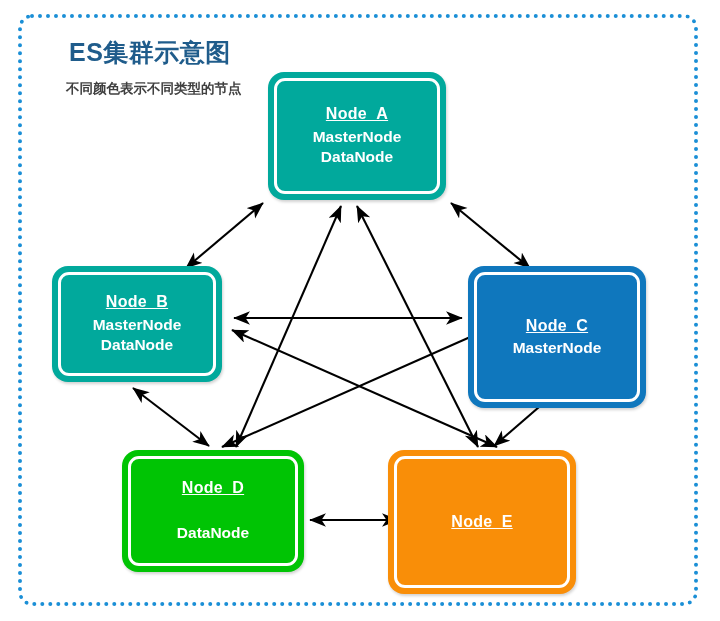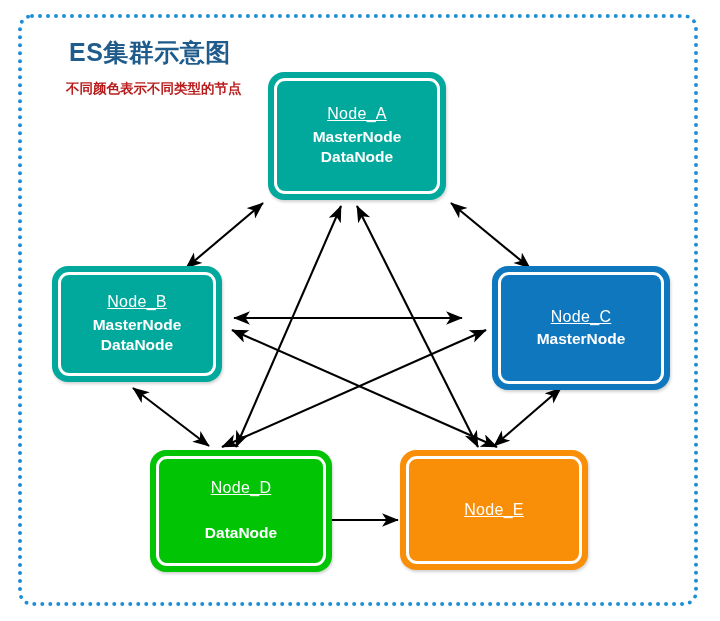--- a/index.html
+++ b/index.html
@@ -79,52 +79,52 @@
     border-radius: 11px;
     display: flex;
     flex-direction: column;
     align-items: center;
     justify-content: center;
     color: #ffffff;
     text-align: center;
   }
   .node-title {
     font-size: 16px;
-    font-weight: normal;
+    font-weight: bold;
     text-decoration: underline;
     letter-spacing: 0.3px;
     line-height: 1.2;
   }
   .node-lines {
     font-size: 15.5px;
     font-weight: bold;
     line-height: 1.32;
     margin-top: 3px;
   }
   .node-lines .ln { white-space: nowrap; }
 
   
   #node-a { left: 268px; top: 72px;  width: 178px; height: 128px; }
   #node-b { left: 52px;  top: 266px; width: 170px; height: 116px; }
-  #node-c { left: 492px; top: 266px; width: 178px; height: 124px; }
-  #node-d { left: 122px; top: 450px; width: 182px; height: 122px; margin-left: 28px; }
-  #node-e { left: 400px; top: 450px; width: 188px; height: 120px; }
+  #node-c { left: 468px; top: 266px; width: 178px; height: 142px; }
+  #node-d { left: 122px; top: 450px; width: 182px; height: 122px; }
+  #node-e { left: 388px; top: 450px; width: 188px; height: 144px; }
 
   #node-d .node-lines { margin-top: 26px; }
 </style>
 </head>
 <body>
 
 <div id="canvas">
 
   <div id="dotted-frame" style="border-color: rgb(27, 143, 214);"></div>
 
   <div id="heading">
     <div id="diagram-title" style="color: rgb(31, 92, 139);">ES集群示意图</div>
-    <div id="legend-note" style="color: #b91c1c;">
+    <div id="legend-note" style="color: #404040;">
       <div class="legend-line">不同颜色表示不同类型的节点</div>
     </div>
   </div>
 
   <svg id="arrow-layer" viewBox="0 0 720 621" xmlns="http://www.w3.org/2000/svg">
     <defs>
       <marker id="ah-start" markerWidth="9" markerHeight="9" refX="7.6" refY="3.2" orient="auto-start-reverse" markerUnits="strokeWidth">
         <path d="M0,0 L8,3.2 L0,6.4 L2.1,3.2 Z" fill="#000000"></path>
       </marker>
       <marker id="ah-end" markerWidth="9" markerHeight="9" refX="7.6" refY="3.2" orient="auto" markerUnits="strokeWidth">

